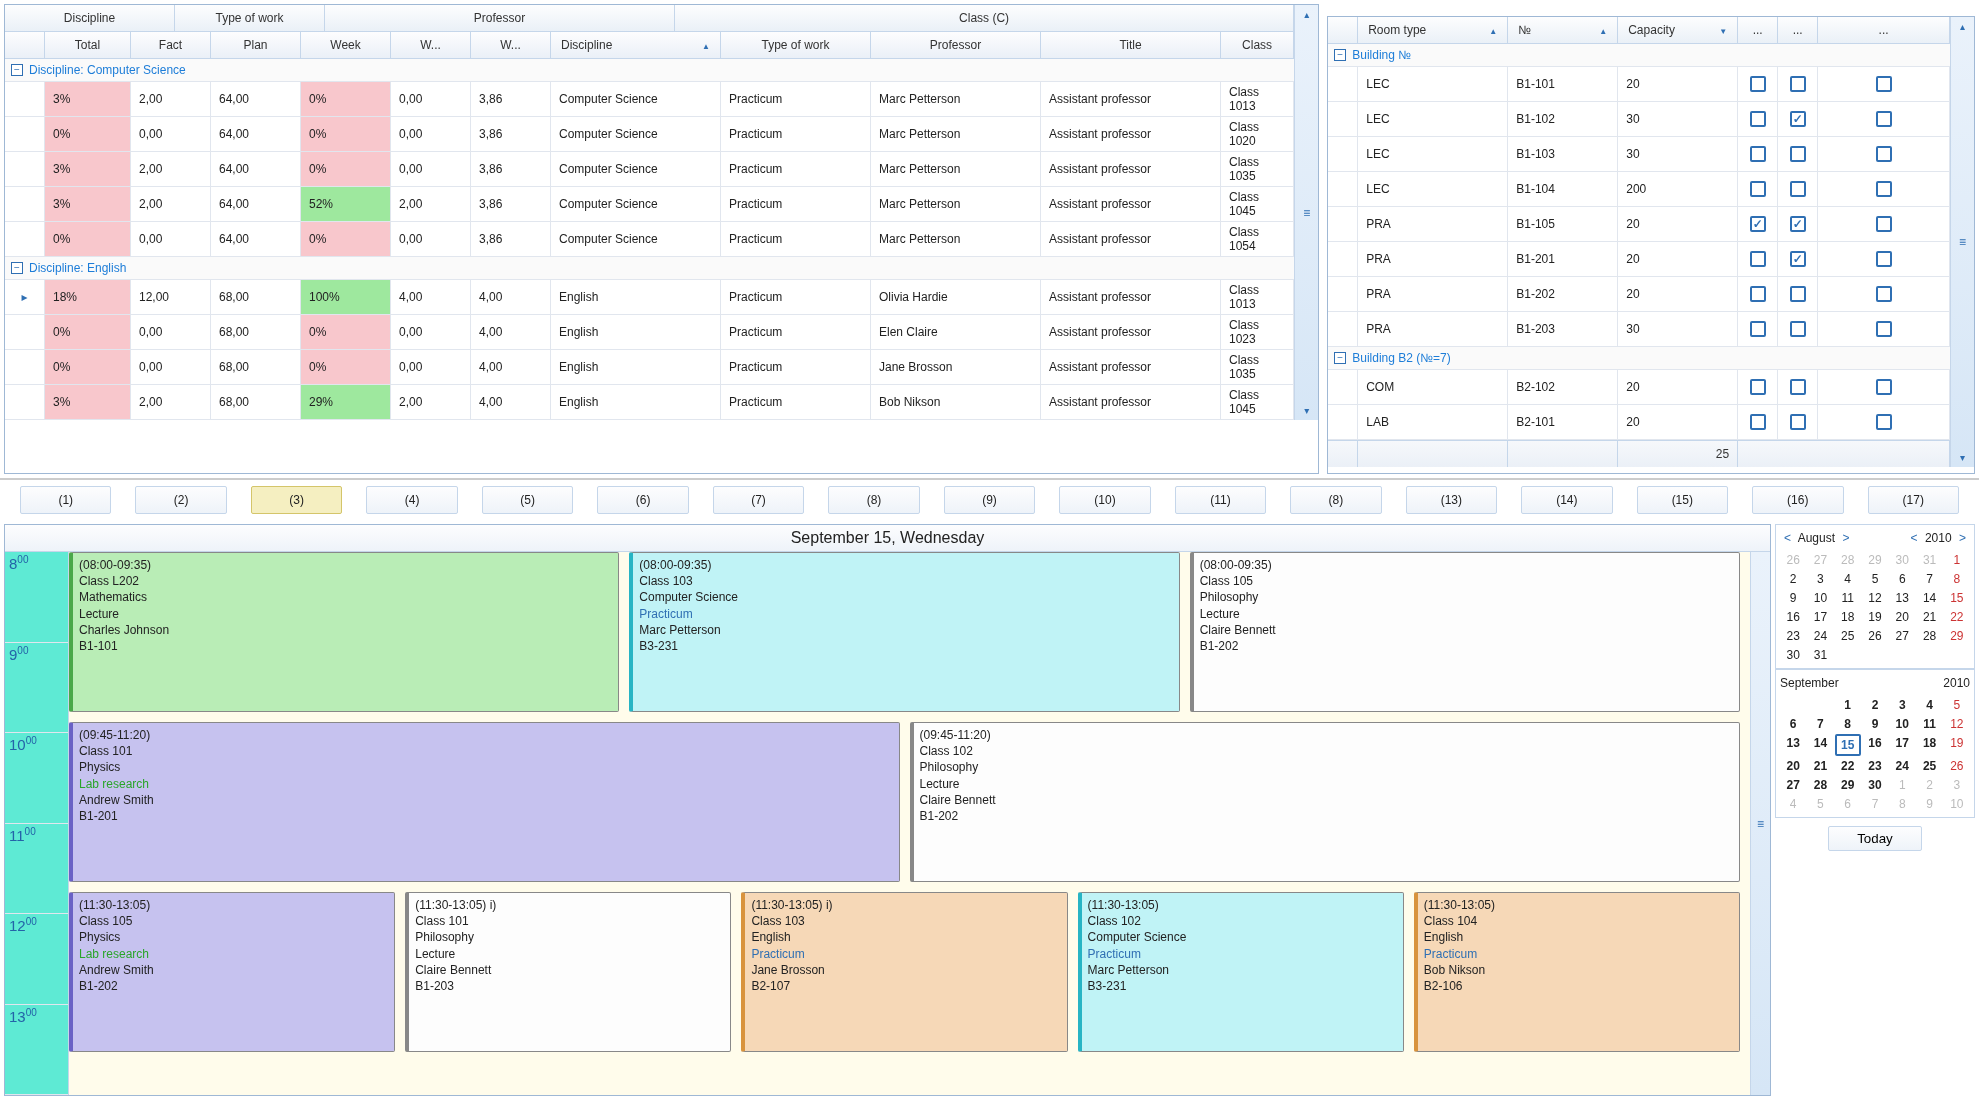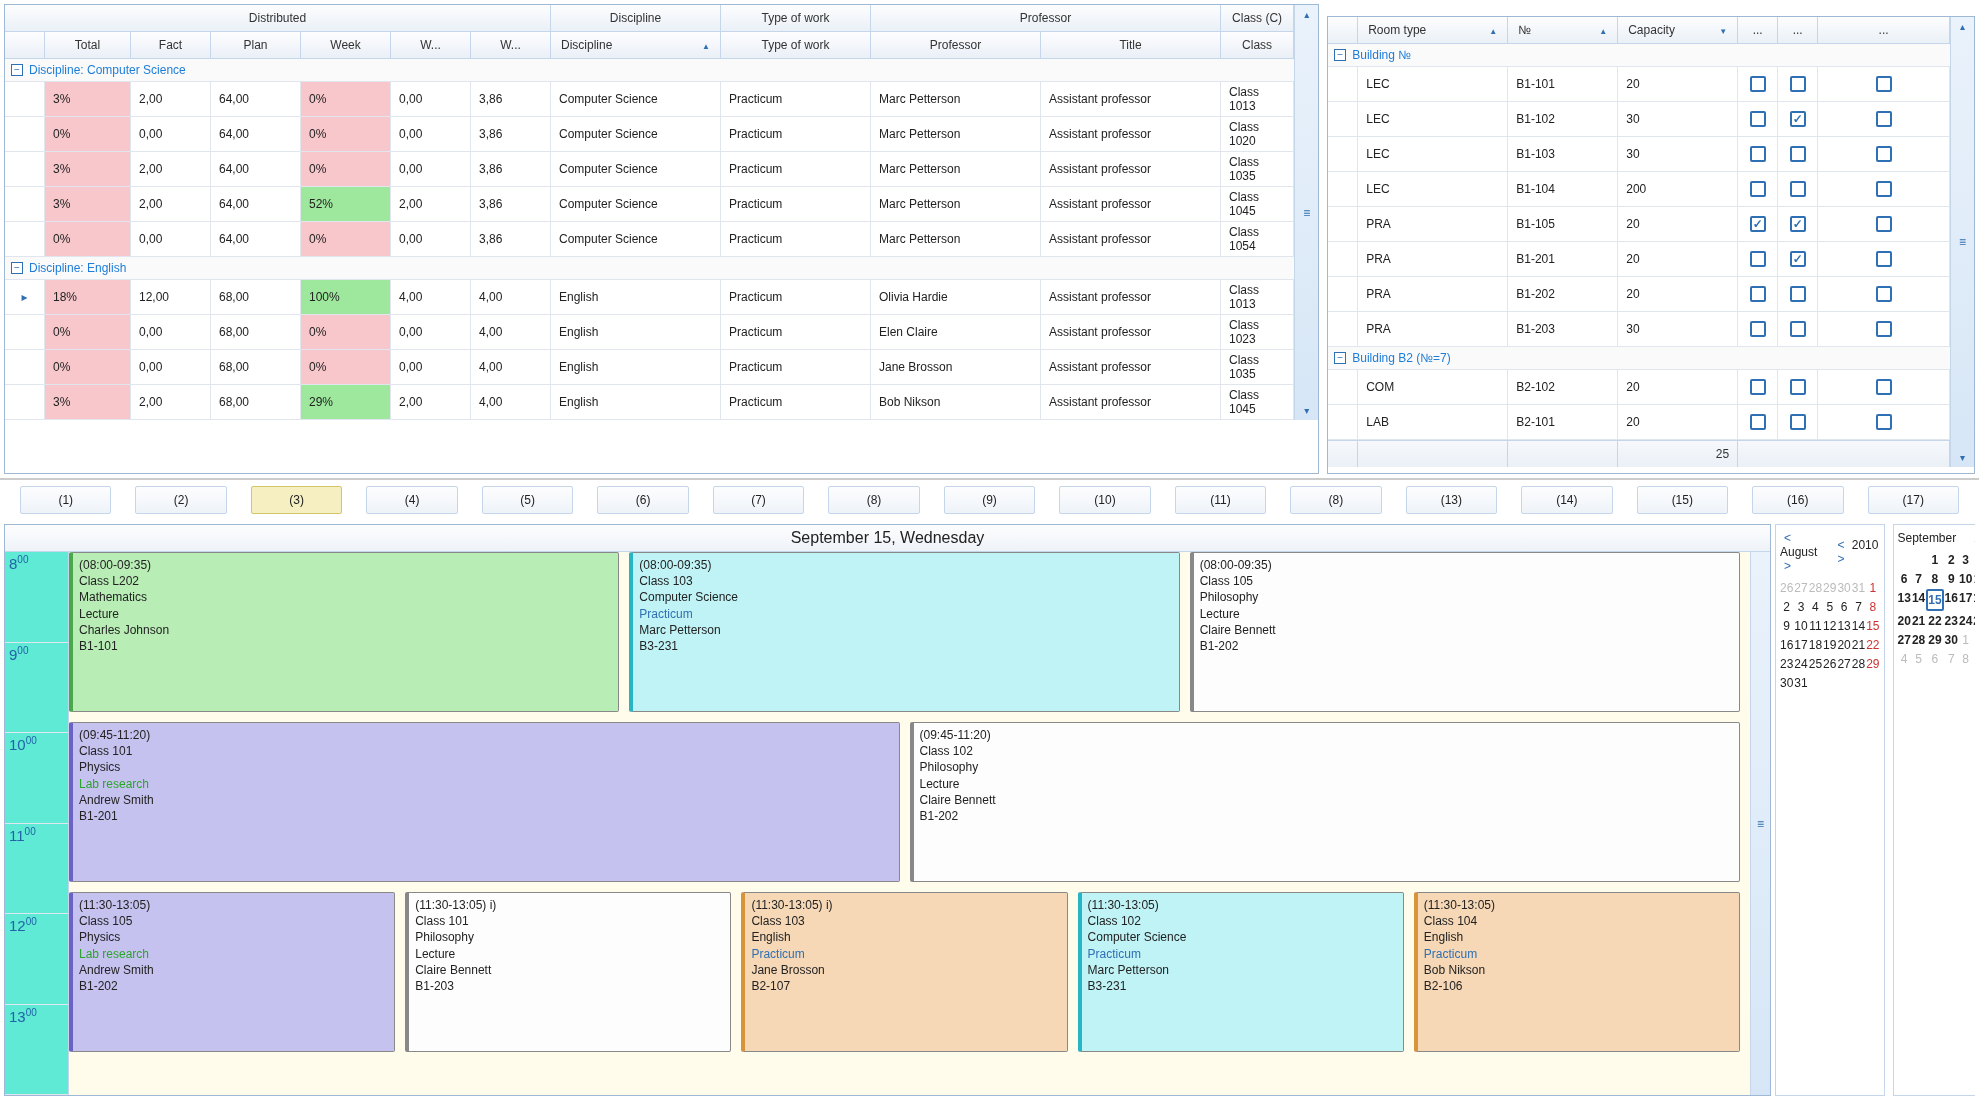--- a/index.html
+++ b/index.html
@@ -58,21 +58,21 @@
 .event { border: 1px solid #888; border-left: 4px solid; border-radius: 2px; padding: 4px 6px; font-size: 12px; line-height: 1.35; flex: 1; }
 .ev-green { background: #b9edb6; border-left-color: #4aa84a; }
 .ev-cyan  { background: #c0f3f6; border-left-color: #27b4c4; }
 .ev-white { background: #fdfdfd; border-left-color: #888; }
 .ev-purple{ background: #c6c2ef; border-left-color: #6a62c5; }
 .ev-orange{ background: #f6d8b7; border-left-color: #d8933d; }
 .ev-line-green { color: #2aa52a; }
 .ev-line-blue  { color: #2f6fb3; }
 
 
-#calendars { width: 200px; display: flex; flex-direction: row; gap: 8px; }
+#calendars { width: 200px; display: flex; flex-direction: column; }
 .cal { border: 1px solid #c5d6ea; background: #fff; padding: 4px; font-size: 12px; }
 .cal-head { display: flex; align-items: center; justify-content: space-between; padding: 2px 0 6px; }
 .cal-grid { display: grid; grid-template-columns: repeat(7, 1fr); gap: 1px; text-align: center; }
 .cal-grid span { padding: 2px 0; }
 .cal-grid .muted { color: #bbb; }
 .cal-grid .sun { color: #c33; }
 .cal-grid .bold { font-weight: bold; }
 .cal-grid .sel { border: 2px solid #2f6fb3; border-radius: 2px; color: #2f6fb3; font-weight: bold; }
 .today-btn { display: block; margin: 8px auto 0; padding: 4px 28px; border: 1px solid #c5d6ea; background: linear-gradient(#fdfdfe,#eef3f9); cursor: pointer; border-radius: 2px; }
 .nav-arrow { color: #2f6fb3; cursor: pointer; padding: 0 4px; }
@@ -81,21 +81,20 @@
 <body>
 
 <div id="root">
 
   <div id="top-pane">
 
     <div id="left-grid" class="pane">
       <div style="display:flex;">
         <div style="flex:1;">
           <div class="hdr-row">
-            <div class="hdr-cell" style="width:546px">Distributed</div>
             <div class="hdr-cell" style="width:170px">Discipline</div>
             <div class="hdr-cell" style="width:150px">Type of work</div>
             <div class="hdr-cell" style="width:350px">Professor</div>
             <div class="hdr-cell" style="flex:1">Class (C)</div>
           </div>
           <div class="hdr-row">
             <div class="hdr-cell" style="width:40px"></div>
             <div class="hdr-cell" style="width:86px">Total</div>
             <div class="hdr-cell" style="width:80px">Fact</div>
             <div class="hdr-cell" style="width:90px">Plan</div>

